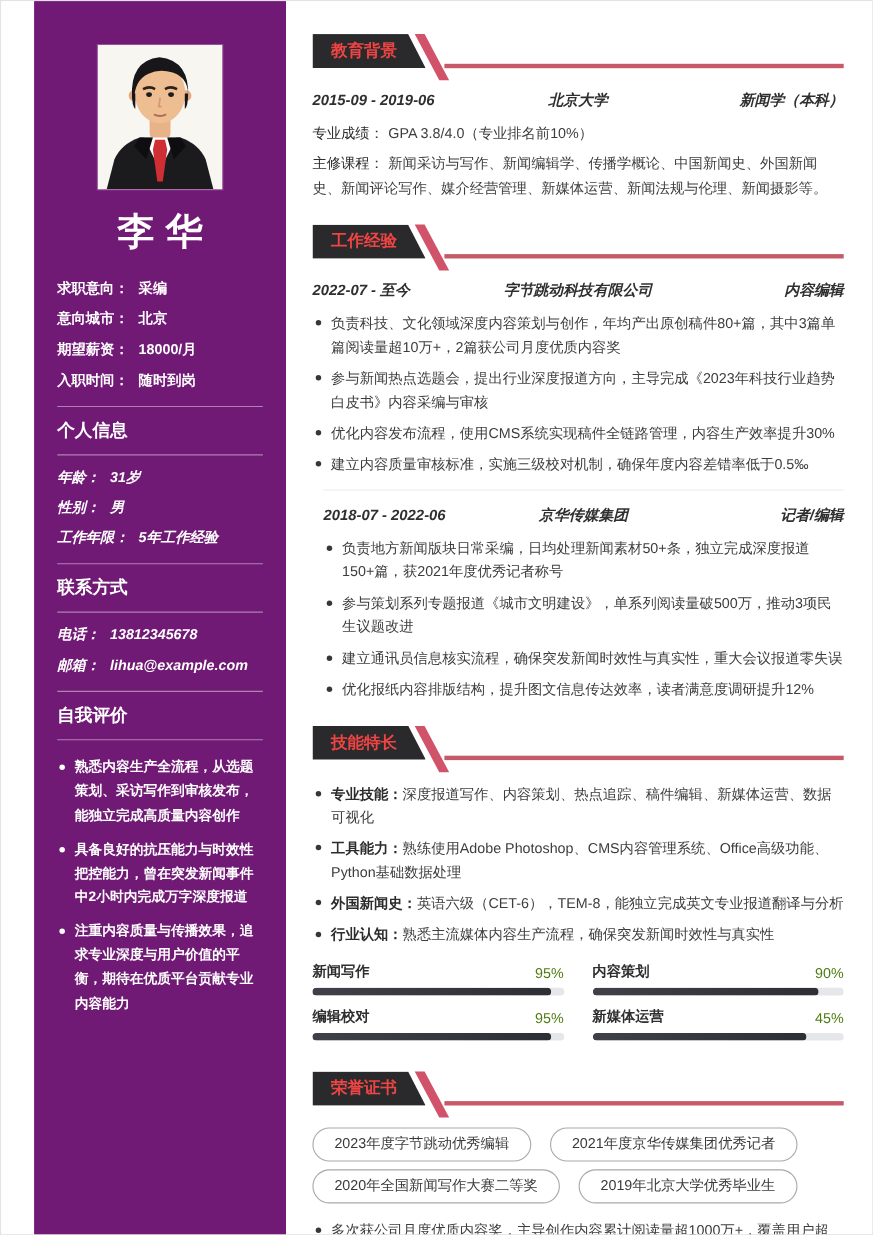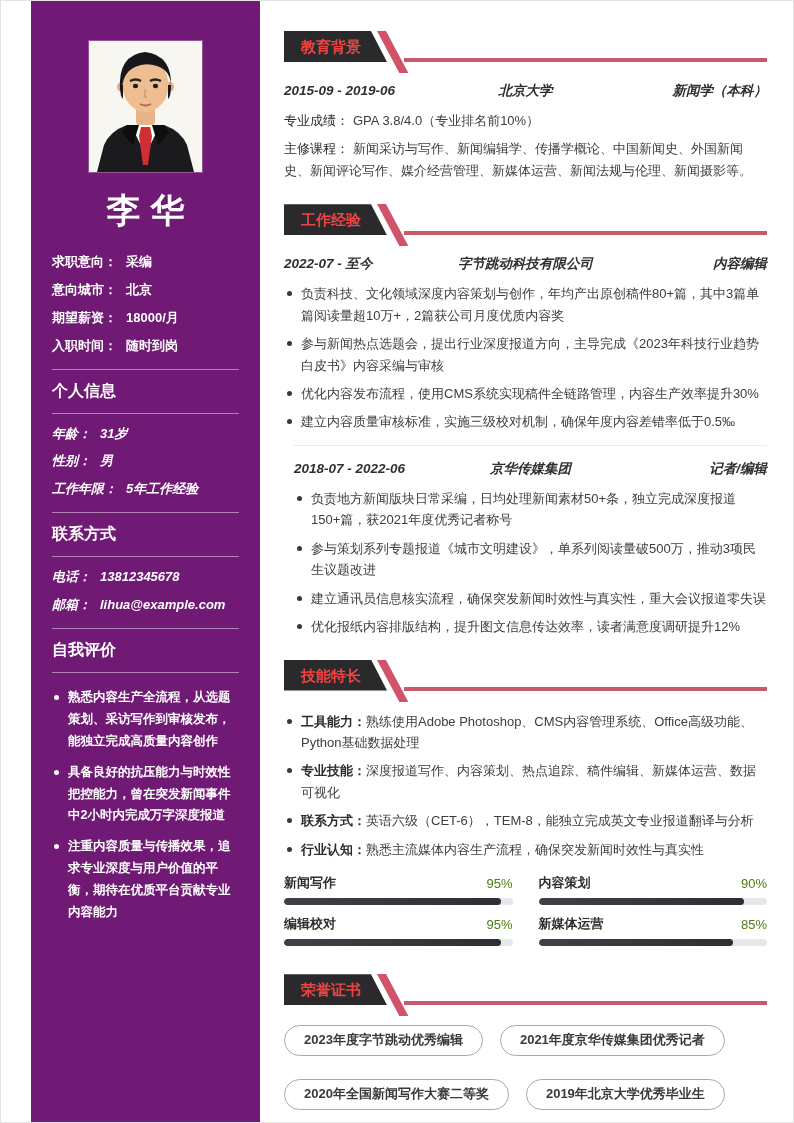--- a/index.html
+++ b/index.html
@@ -54,27 +54,27 @@
   .detail-row { font-size:13px; color:#3d3d3d; line-height:1.7; margin-bottom:6px; }
   .detail-row .lbl { font-weight:normal; color:#2c2c2c; margin-right:4px; }
   .bullets { list-style:none; }
   .bullets li { position:relative; padding-left:17px; font-size:13px; color:#3d3d3d; line-height:1.65; margin-bottom:7px; }
   .bullets li::before { content:""; position:absolute; left:3px; top:8px; width:5px; height:5px; border-radius:50%; background:#37373a; }
   .bullets .lbl { font-weight:bold; color:#2c2c2c; }
   .job2 { border-top:1px solid #ececee; padding-top:14px; margin-top:12px;margin-left:10px; }
   
   .bars { display:grid; grid-template-columns:1fr 1fr; column-gap:26px; row-gap:4px; margin-top:14px; }
   .bar-item { margin-bottom:6px; }
-  .bar-top { display:flex; justify-content:space-between; align-items:center; margin-bottom:6px; }
+  .bar-top { display:flex; justify-content:space-between; align-items:flex-end; margin-bottom:6px; }
   .bar-top .bl { font-size:13px; font-weight:bold; color:#2e2e2e; }
   .bar-top .bp { font-size:13px; color:#4d7c0f; }
   .bar-track { height:7px; border-radius:4px; background:#e6e7ea; overflow:hidden; }
   .bar-fill { height:100%; border-radius:4px; background:linear-gradient(90deg,#404148,#2e2f34); }
   
-  .pills { display:flex; flex-wrap:wrap; gap:23px 17px; margin-bottom:14px;font-weight:bold; }
+  .pills { display:flex; flex-wrap:wrap; gap:7px 17px; margin-bottom:14px; }
   .pill {
     border:1px solid #a9a9a9; border-radius:17px; background:#ffffff;
     font-size:13px; color:#3a3a3a; padding:6px 19px; line-height:1.3;
   }
 </style>
 </head>
 <body>
 
 <div class="page">
 
@@ -236,23 +236,23 @@
       </div>
     </section>
 
     <section class="section">
       <div class="sec-header">
         <div class="sec-badge">技能特长</div>
         <div class="sec-stripe"></div>
         <div class="sec-line"></div>
       </div>
       <ul class="bullets">
+        <li><span class="lbl">专业技能：</span><span>深度报道写作、内容策划、热点追踪、稿件编辑、新媒体运营、数据可视化</span></li>
         <li><span class="lbl">工具能力：</span><span>熟练使用Adobe Photoshop、CMS内容管理系统、Office高级功能、Python基础数据处理</span></li>
-        <li><span class="lbl">专业技能：</span><span>深度报道写作、内容策划、热点追踪、稿件编辑、新媒体运营、数据可视化</span></li>
-        <li><span class="lbl">联系方式：</span><span>英语六级（CET-6），TEM-8，能独立完成英文专业报道翻译与分析</span></li>
+        <li><span class="lbl">外国新闻史：</span><span>英语六级（CET-6），TEM-8，能独立完成英文专业报道翻译与分析</span></li>
         <li><span class="lbl">行业认知：</span><span>熟悉主流媒体内容生产流程，确保突发新闻时效性与真实性</span></li>
       </ul>
 
       <div class="bars">
         <div class="bar-item">
           <div class="bar-top">
             <span class="bl">新闻写作</span>
             <span class="bp">95%</span>
           </div>
           <div class="bar-track">
@@ -273,21 +273,21 @@
             <span class="bl">编辑校对</span>
             <span class="bp">95%</span>
           </div>
           <div class="bar-track">
               <div class="bar-fill" style="width: 95%;"></div>
             </div>
         </div>
         <div class="bar-item">
           <div class="bar-top">
             <span class="bl">新媒体运营</span>
-            <span class="bp">85%</span>
+            <span class="bp">45%</span>
           </div>
           <div class="bar-track">
               <div class="bar-fill" style="width: 85%;"></div>
             </div>
         </div>
       </div>
     </section>
 
     <section class="section">
       <div class="sec-header">

